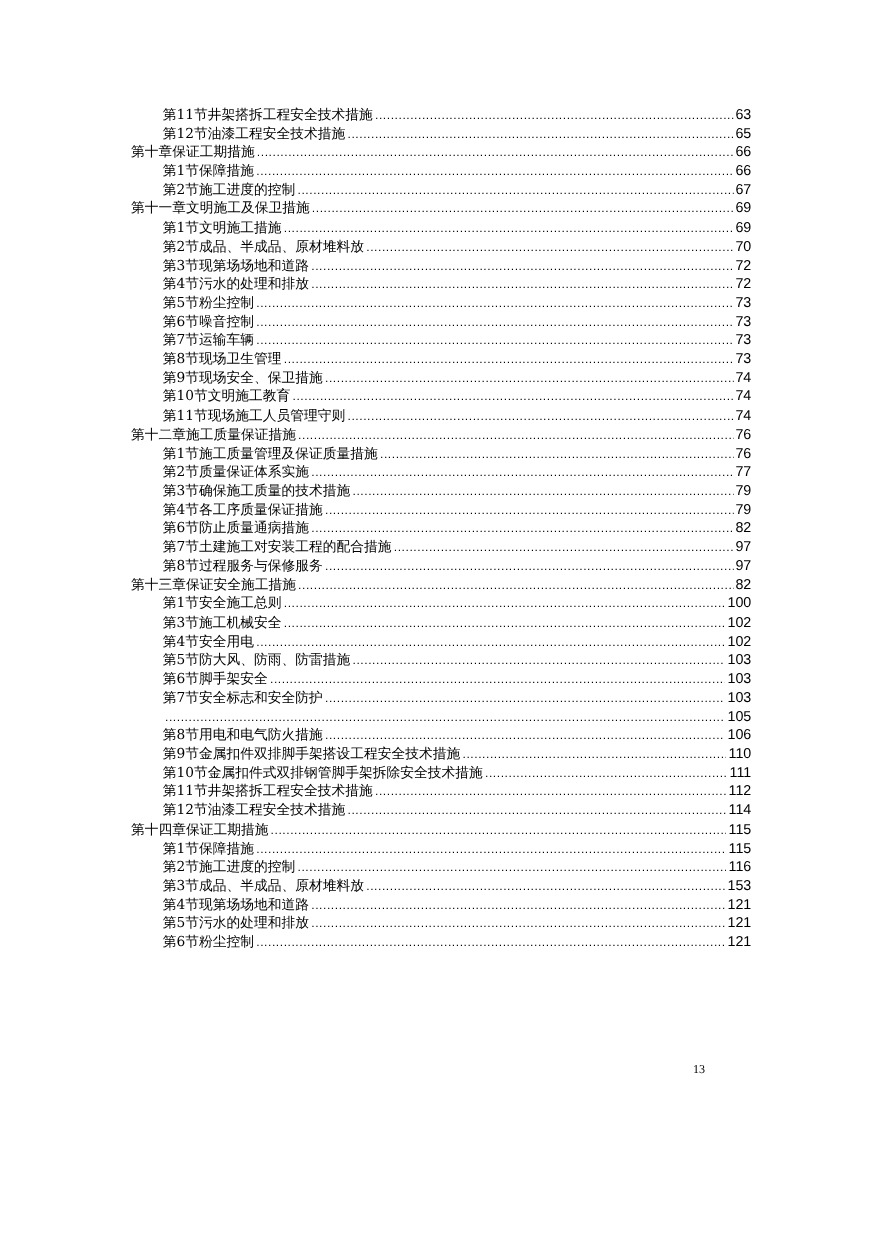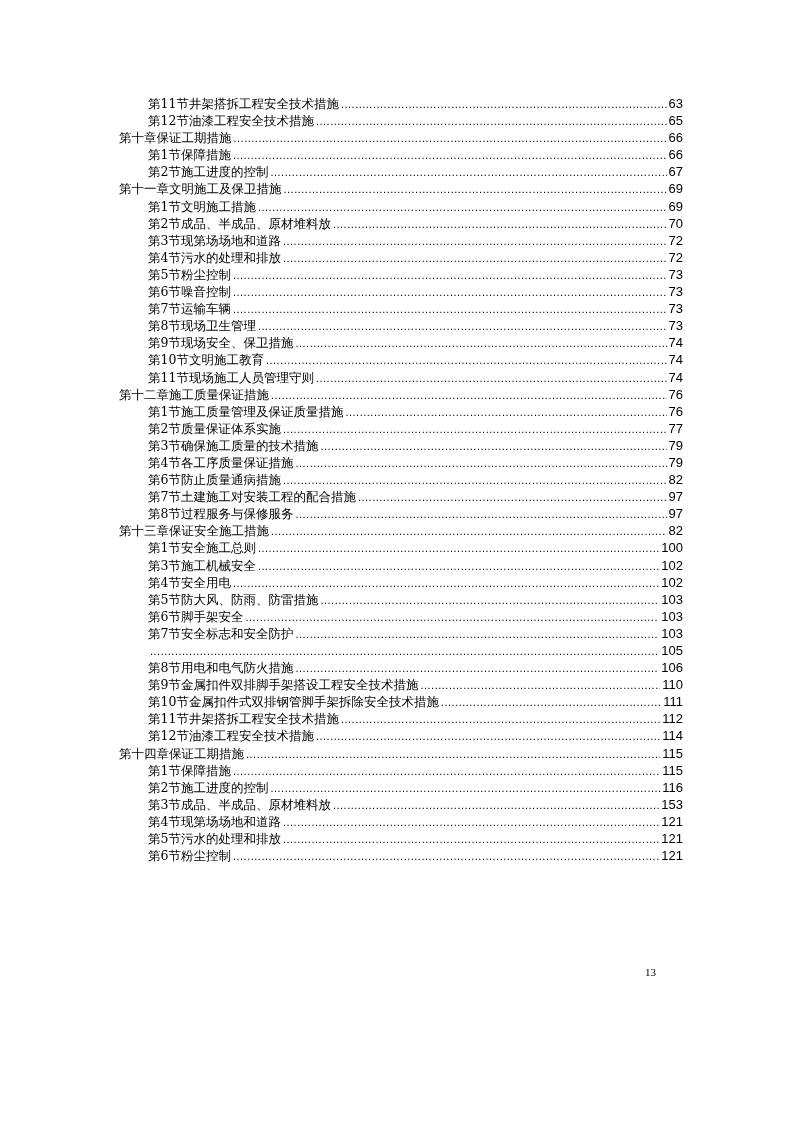--- a/index.html
+++ b/index.html
@@ -7,21 +7,21 @@
          font-family: "DejaVu Serif", "Liberation Serif", serif; color: #000; }
   .toc { position: absolute; left: 119px; top: 95px; width: 564px; }
   .row { display: flex; align-items: baseline; height: 17.1px; line-height: 17.1px;
          font-size: 12.5px; white-space: nowrap; }
   .row.section { padding-left: 29px; }
   .title { flex: 0 0 auto; }
   .leader { flex: 1 1 auto; overflow: hidden; margin: 0 2px; color: #000;
             font-family: "Liberation Sans", sans-serif; font-size: 11px; letter-spacing: 0.5px; }
   .leader::after { content: "........................................................................................................................................................................................................................................................................................"; }
   .page { flex: 0 0 auto; font-family: "Liberation Sans", sans-serif; font-size: 13px; }
-  .footer-num { position: absolute; left: 645px; top: 966px; font-size: 11px;
+  .footer-num { position: absolute; left: 630px; top: 966px; font-size: 11px;
                 font-family: "Liberation Serif", serif; }
 </style>
 </head>
 <body>
 
 <div class="toc" id="toc">
     <div class="row section">
       <span class="title">第11节井架搭拆工程安全技术措施</span>
       <span class="leader"></span>
       <span class="page">63</span>

